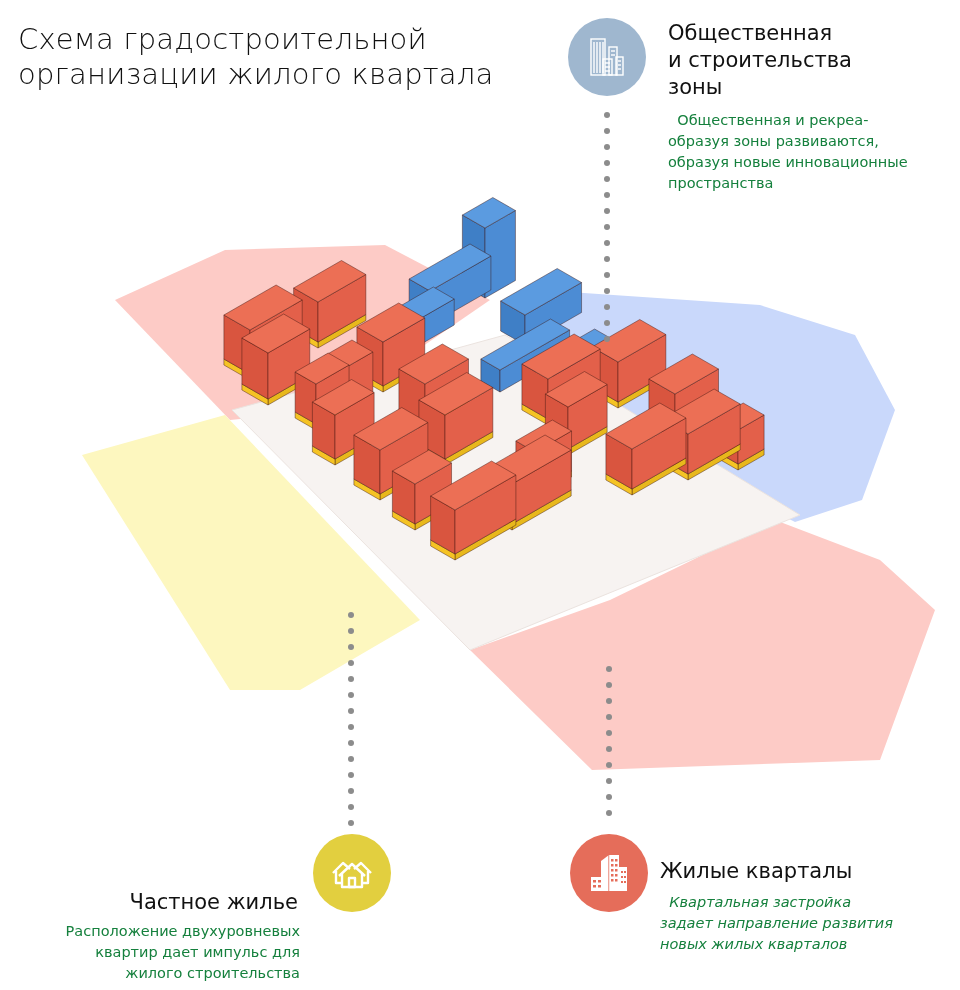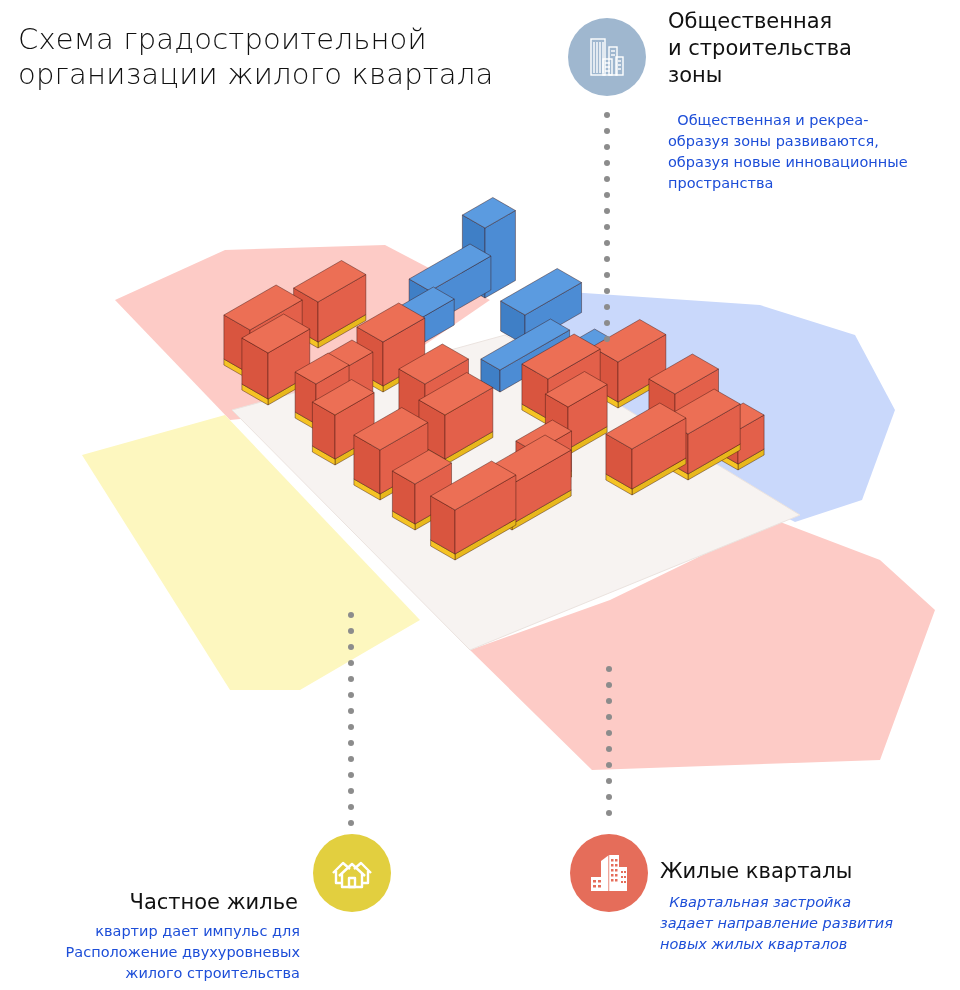--- a/index.html
+++ b/index.html
@@ -8,21 +8,21 @@
   #scene { position: absolute; left: 0; top: 0; width: 960px; height: 990px; }
   .title { position: absolute; left: 18px; top: 22px; font-size: 29px; line-height: 35px;
            font-weight: 300; letter-spacing: 0.2px; color: #111; }
   .title div { white-space: nowrap; }
   .icon-circle { position: absolute; border-radius: 50%; width: 78px; height: 78px;
                  display: flex; align-items: center; justify-content: center; }
   .icon-circle svg { width: 48px; height: 48px; }
   .dots { position: absolute; width: 6px; }
   .dots span { position: absolute; left: 0; width: 6px; height: 6px; border-radius: 50%; background: #8c8c8c; }
   .zone-title { position: absolute; font-size: 21px; line-height: 27px; color: #111; white-space: nowrap; }
-  .zone-desc { position: absolute; font-size: 14.5px; line-height: 21px; color: #1d4ed8; white-space: nowrap; }
+  .zone-desc { position: absolute; font-size: 14.5px; line-height: 21px; color: #15803d; white-space: nowrap; }
   .right-align { text-align: right; margin-top: 33px; }
 </style>
 </head>
 <body>
 
 <svg id="scene" viewBox="0 0 960 990" xmlns="http://www.w3.org/2000/svg">
   <g id="zones-layer">
     <polygon id="zone-pink-top" points="115,300 225,250 385,245 490,300 330,410 230,420" fill="#fdcbc6"></polygon>
     <polygon id="zone-yellow" points="82,455 225,415 420,620 300,690 230,690" fill="#fdf7bf"></polygon>
     <polygon id="zone-blue" points="540,290 760,305 855,335 895,410 862,500 795,522 615,430 510,360" fill="#c9d8fb"></polygon>
@@ -228,21 +228,21 @@
     <line x1="22" y1="30" x2="27" y2="30"></line>
       <line x1="22" y1="34" x2="27" y2="34"></line>
       <line x1="22" y1="38" x2="27" y2="38"></line>
     <line x1="28" y1="18" x2="32" y2="18"></line>
       <line x1="28" y1="22" x2="32" y2="22"></line>
     <line x1="35" y1="28" x2="38" y2="28"></line>
       <line x1="35" y1="32" x2="38" y2="32"></line>
       <line x1="35" y1="36" x2="38" y2="36"></line>
   </svg>
 </div>
-<div class="zone-title" style="left:668px; top:8px;">
+<div class="zone-title" style="left:668px; top:20px;">
   <div>Общественная</div>
   <div>и строительства</div>
   <div>зоны</div>
 </div>
 <div class="zone-desc" style="left:668px; top:110px;">
   <div style="white-space:pre;">  Общественная и рекреа-</div>
   <div>образуя зоны развиваются,</div>
   <div>образуя новые инновационные</div>
   <div>пространства</div>
 </div>
@@ -253,22 +253,22 @@
     <polyline points="8,22 8,34 13,34"></polyline>
     <polyline points="26,20 33,14 43,24"></polyline>
     <polyline points="40,22 40,34 35,34"></polyline>
     <polyline points="11,27 24,15 37,27"></polyline>
     <polyline points="14,25 14,38 34,38 34,25"></polyline>
     <rect x="21" y="29" width="6" height="9"></rect>
   </svg>
 </div>
 <div class="zone-title right-align" style="left:98px; top:856px; width:200px;">Частное жилье</div>
 <div class="zone-desc right-align" style="left:10px; top:888px; width:290px;">
+  <div>Расположение двухуровневых</div>
   <div>квартир дает импульс для</div>
-  <div>Расположение двухуровневых</div>
   <div>жилого строительства</div>
 </div>
 
 <div class="icon-circle" id="circle-res" style="left: 570px; top: 834px; background: rgb(229, 109, 90);">
   <svg viewBox="0 0 48 48">
     <polygon points="16,12 24,6 24,42 16,42" fill="#ffffff"></polygon>
     <rect x="24" y="6" width="10" height="36" fill="#ffffff"></rect>
     <rect x="34" y="18" width="8" height="24" fill="#ffffff"></rect>
     <rect x="6" y="28" width="12" height="14" fill="#ffffff"></rect>
     <g fill="#e56d5a">

